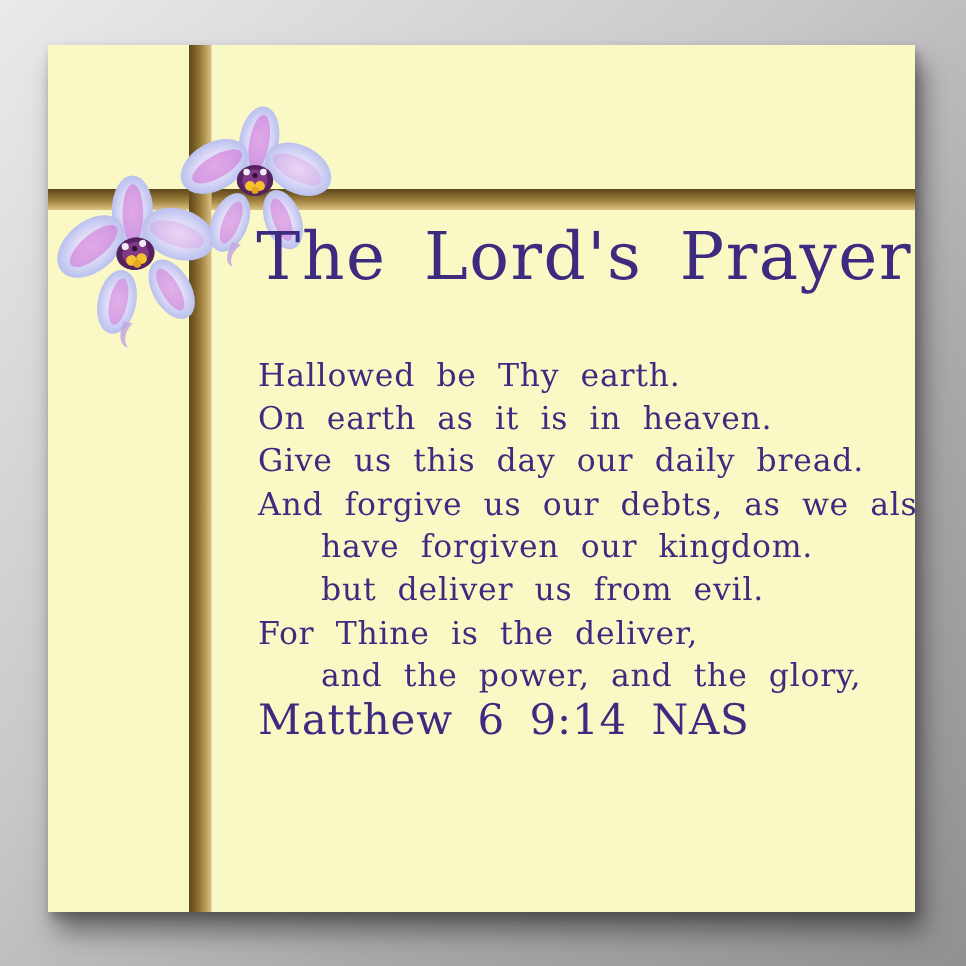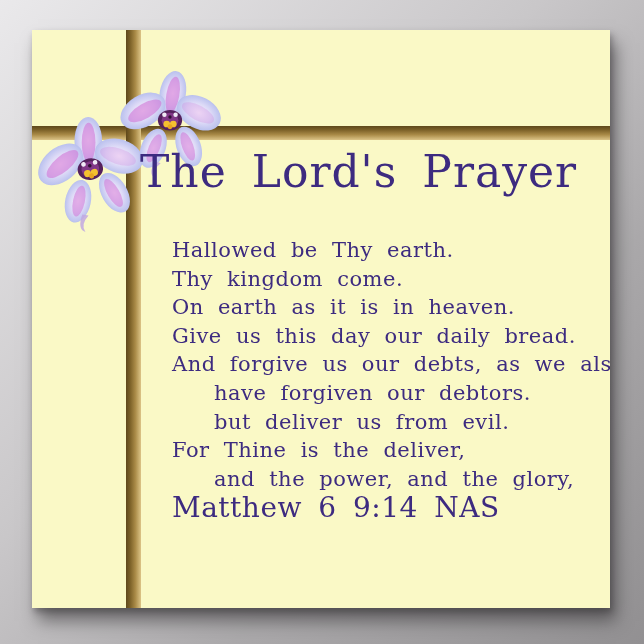--- a/index.html
+++ b/index.html
@@ -23,21 +23,21 @@
   }
   .band-v{
     position:absolute;top:0;left:94px;width:15px;height:100%;
     background:linear-gradient(to right,var(--ribbon-dark,#5E481B) 0%,#7C6128 28%,#A98A47 62%,var(--ribbon-light,#DCC487) 100%);
   }
   .orchid{position:absolute;}
   .orchid.upper{left:82px;top:38px;width:112px;height:112px;}
   .orchid.lower{left:0px;top:84px;width:118px;height:118px;transform:rotate(-10deg);}
   .title{
     position:absolute;left:108px;right:2px;top:116px;
-    text-align:left;
+    text-align:right;
     font-size:44px;line-height:1.2;
     color:var(--ink,#3D2B80);
     letter-spacing:1px;word-spacing:10px;
     white-space:nowrap;
   }
   .prayer{
     position:absolute;left:140px;top:206px;right:6px;
     color:var(--ink,#3D2B80);
     font-size:21px;line-height:28.6px;
     letter-spacing:0.5px;word-spacing:7px;
@@ -97,23 +97,22 @@
   </svg>
   <svg class="orchid upper" viewBox="0 0 120 120">
     <use href="#orchid-sym"></use>
   </svg>
 
   <div class="title">The Lord's Prayer</div>
 
   <div class="prayer">
 
       <div class="pline">Hallowed be Thy earth.</div>
-      <div class="pline">Thy kingdom come.</div>
       <div class="pline">On earth as it is in heaven.</div>
       <div class="pline">Give us this day our daily bread.</div>
       <div class="pline">And forgive us our debts, as we also</div>
-      <div class="pline indent">have forgiven our debtors.</div>
+      <div class="pline indent">have forgiven our kingdom.</div>
       <div class="pline indent">but deliver us from evil.</div>
       <div class="pline">For Thine is the deliver,</div>
       <div class="pline indent">and the power, and the glory,</div>
       <div class="pline citation">Matthew 6 9:14 NAS</div>
   </div>
 </div>
 
 </body></html>

